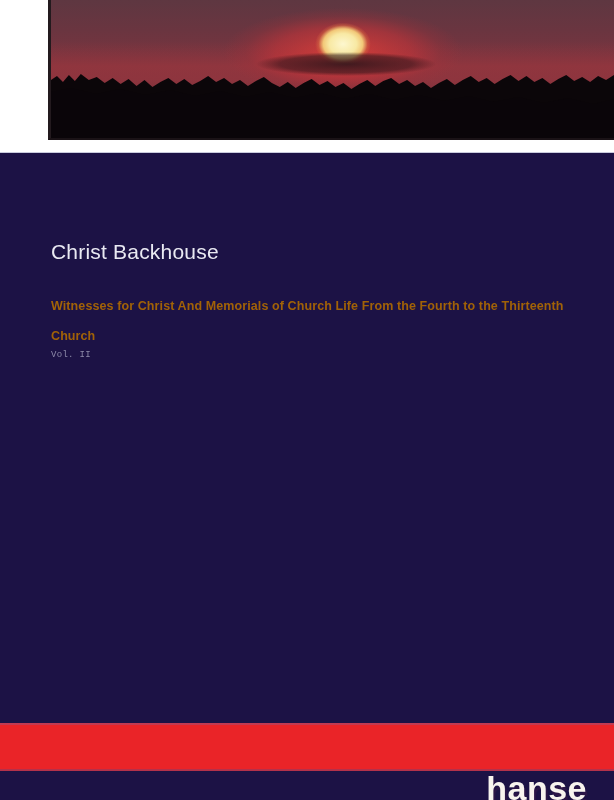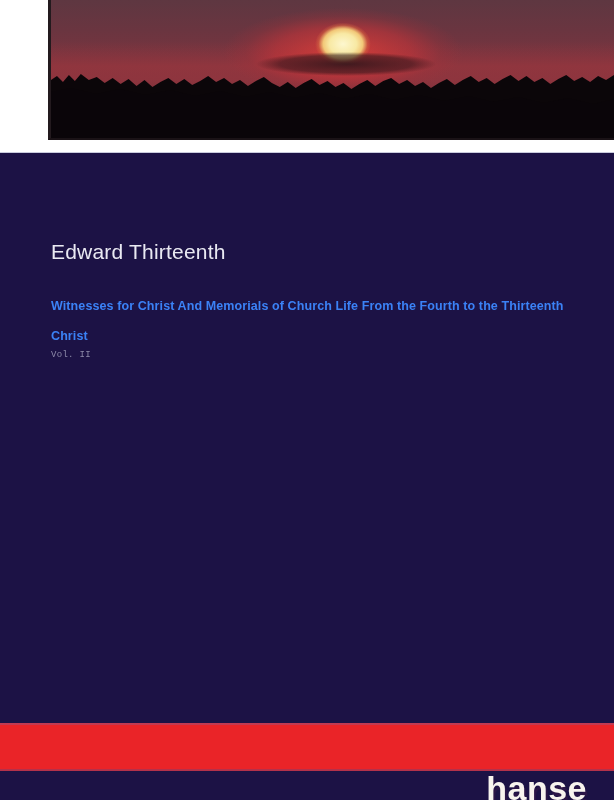--- a/index.html
+++ b/index.html
@@ -67,21 +67,21 @@
     font-weight: 400;
     letter-spacing: 0.2px;
     color: #e9e9f2;
   }
 
   .title {
     position: absolute;
     left: 51px;
     top: 291px;
     width: 520px;
-    color: #3b82f6;
+    color: #a16207;
     font-size: 12.5px;
     font-weight: 700;
     letter-spacing: 0.1px;
   }
   .title .title-line {
     display: block;
     line-height: 30px;
     white-space: nowrap;
   }
 
@@ -128,25 +128,25 @@
 
   <div class="photo" role="img" aria-label="Sunset over a dark treeline">
     <svg class="treeline" viewBox="0 0 566 68" preserveAspectRatio="none" aria-hidden="true">
       <path fill="#0b0609" d="M0,10 L6,6 12,12 18,5 24,11 30,4 38,10 46,7 54,13 62,8 70,14 78,9 86,16 94,10 102,17 110,12 118,8 126,14 134,9 142,15 150,11 158,6 166,12 174,8 182,14 190,10 198,16 206,11 214,7 222,13 230,17 238,12 246,18 254,13 262,9 270,15 278,11 286,17 294,13 302,19 310,14 318,10 326,16 334,11 342,8 350,14 358,10 366,16 374,12 382,18 390,13 398,9 406,15 414,10 422,6 430,12 438,8 446,14 454,9 462,5 470,11 478,6 486,12 494,8 502,14 510,9 518,5 526,11 534,7 542,12 550,6 558,10 566,5 L566,68 L0,68 Z"></path>
       <path fill="#0b0609" opacity="0.85" d="M0,22 L20,18 45,24 70,19 95,25 120,20 145,26 170,21 195,27 220,22 245,28 270,23 295,29 320,24 345,30 370,25 395,31 420,26 445,32 470,27 495,33 520,28 545,34 566,29 L566,68 L0,68 Z"></path>
     </svg>
   </div>
 
   <div class="body-panel"></div>
 
-  <div class="author">Edward Thirteenth</div>
+  <div class="author">Christ Backhouse</div>
 
   <div class="title">
     <span class="title-line">Witnesses for Christ And Memorials of Church Life From the Fourth to the Thirteenth</span>
-    <span class="title-line">Christ</span>
+    <span class="title-line">Church</span>
   </div>
 
   <div class="volume">Vol. II</div>
 
   <div class="publisher-bar">
     <span class="publisher-logo">hanse</span>
   </div>
 
 </div>
 

